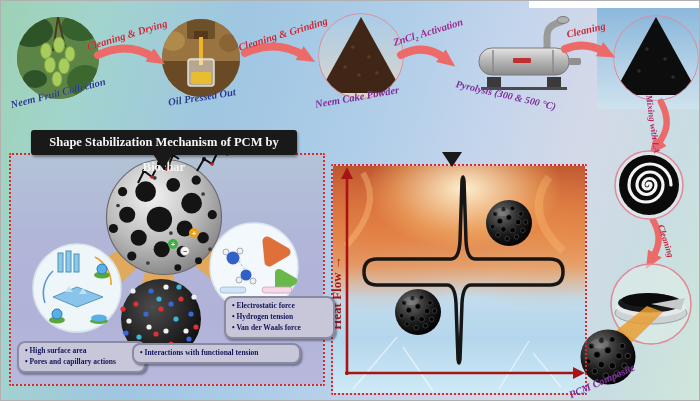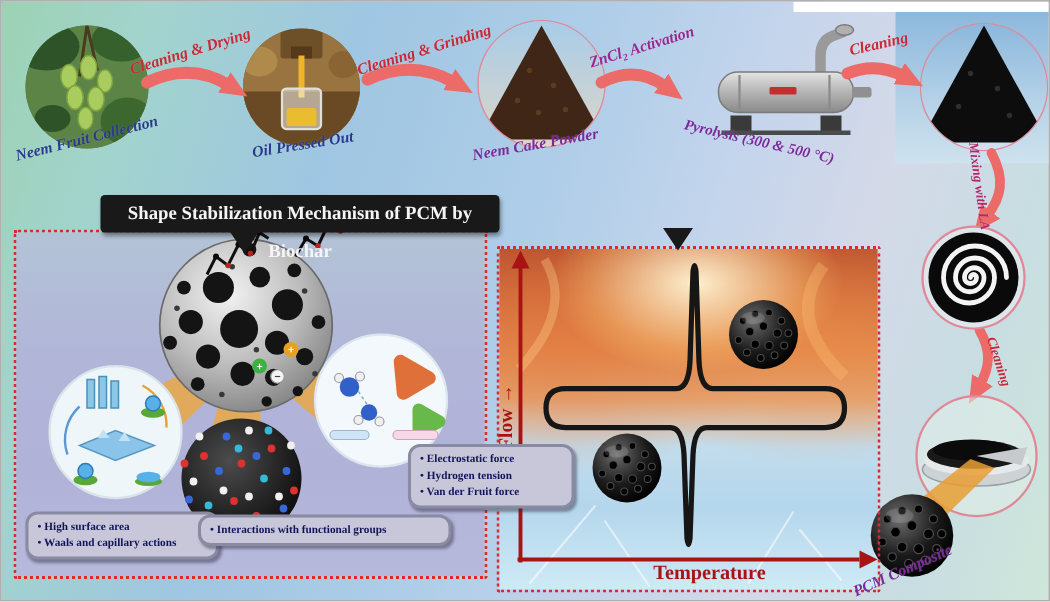--- a/index.html
+++ b/index.html
@@ -394,49 +394,48 @@
       </g>
 
       <use xlink:href="#bsphere" href="#bsphere" transform="translate(508,222) scale(0.46)"></use>
       <use xlink:href="#bsphere" href="#bsphere" transform="translate(417,311) scale(0.46)"></use>
     </g>
   </svg>
 
   <div class="panel-border" style="left:8px; top:152px; width:316px; height:233px;"></div>
   <div class="panel-border" style="left:330px; top:163px; width:256px; height:231px;"></div>
 
-  <div class="banner" style="left:30px; top:129px; width:266px; height:25px; line-height:25px; font-size:12.5px;margin-left:36px;">Shape Stabilization Mechanism of PCM by Biochar</div>
+  <div class="banner" style="left:30px; top:129px; width:266px; height:25px; line-height:25px; font-size:12.5px;">Shape Stabilization Mechanism of PCM by Biochar</div>
   <div class="pointer" style="left:152px; top:153px;"></div>
 
   <div class="pointer" style="left:441px; top:151px;"></div>
 
   <div class="lbl" style="left:57px; top:92px; font-size:10.5px; color:#2a3a8e; transform:translate(-50%,-50%) rotate(-14deg);">Neem Fruit Collection</div>
   <div class="lbl" style="left:126px; top:34px; font-size:10.5px; color:#c82838; transform:translate(-50%,-50%) rotate(-17deg);">Cleaning &amp; Drying</div>
   <div class="lbl" style="left:201px; top:96px; font-size:10.5px; color:#2a3a8e; transform:translate(-50%,-50%) rotate(-9deg);">Oil Pressed Out</div>
   <div class="lbl" style="left:282px; top:33px; font-size:10.5px; color:#c82838; transform:translate(-50%,-50%) rotate(-17deg);">Cleaning &amp; Grinding</div>
   <div class="lbl" style="left:356px; top:96px; font-size:10.5px; color:#7a2a9a; transform:translate(-50%,-50%) rotate(-10deg);">Neem Cake Powder</div>
   <div class="lbl" style="left:427px; top:31px; font-size:10.5px; color:#9a2890; transform:translate(-50%,-50%) rotate(-17deg);">ZnCl₂ Activation</div>
   <div class="lbl" style="left:505px; top:94px; font-size:10px; color:#7a2a9a; transform:translate(-50%,-50%) rotate(13deg);">Pyrolysis (300 &amp; 500 °C)</div>
   <div class="lbl" style="left:585px; top:29px; font-size:10.5px; color:#c82838; transform:translate(-50%,-50%) rotate(-13deg);">Cleaning</div>
   <div class="lbl" style="left:652px; top:123px; font-size:9px; color:#b02868; transform:translate(-50%,-50%) rotate(82deg);">Mixing with LA</div>
   <div class="lbl" style="left:665px; top:240px; font-size:9px; color:#c82838; transform:translate(-50%,-50%) rotate(72deg);">Cleaning</div>
   <div class="lbl" style="left:601px; top:380px; font-size:10.5px; color:#7a2a9a; transform:translate(-50%,-50%) rotate(-24deg);">PCM Composite</div>
 
   <div class="axis-lbl" style="left:336px; top:292px; font-size:13px; transform:translate(-50%,-50%) rotate(-90deg);">
     <span>Heat Flow</span>
     <span>→</span>
   </div>
-  <div class="axis-lbl" style="left:472px; top:381px; font-size:13.5px; transform:translate(-50%,-50%);">Temperature</div>
 
   <div class="bbox" style="left:16px; top:340px; width:114px;">
     <div class="bul">High surface area</div>
-    <div class="bul">Waals and capillary actions</div>
+    <div class="bul">Pores and capillary actions</div>
   </div>
   <div class="bbox" style="left:131px; top:342px; width:154px;">
-    <div class="bul">Interactions with functional groups</div>
+    <div class="bul">Interactions with functional tension</div>
   </div>
-  <div class="bbox" style="left:223px; top:295px; width:96px;margin-left:48px;">
+  <div class="bbox" style="left:223px; top:295px; width:96px;">
     <div class="bul">Electrostatic force</div>
     <div class="bul">Hydrogen tension</div>
-    <div class="bul">Van der Fruit force</div>
+    <div class="bul">Van der Waals force</div>
   </div>
 
 </div>
 
 </body></html>

